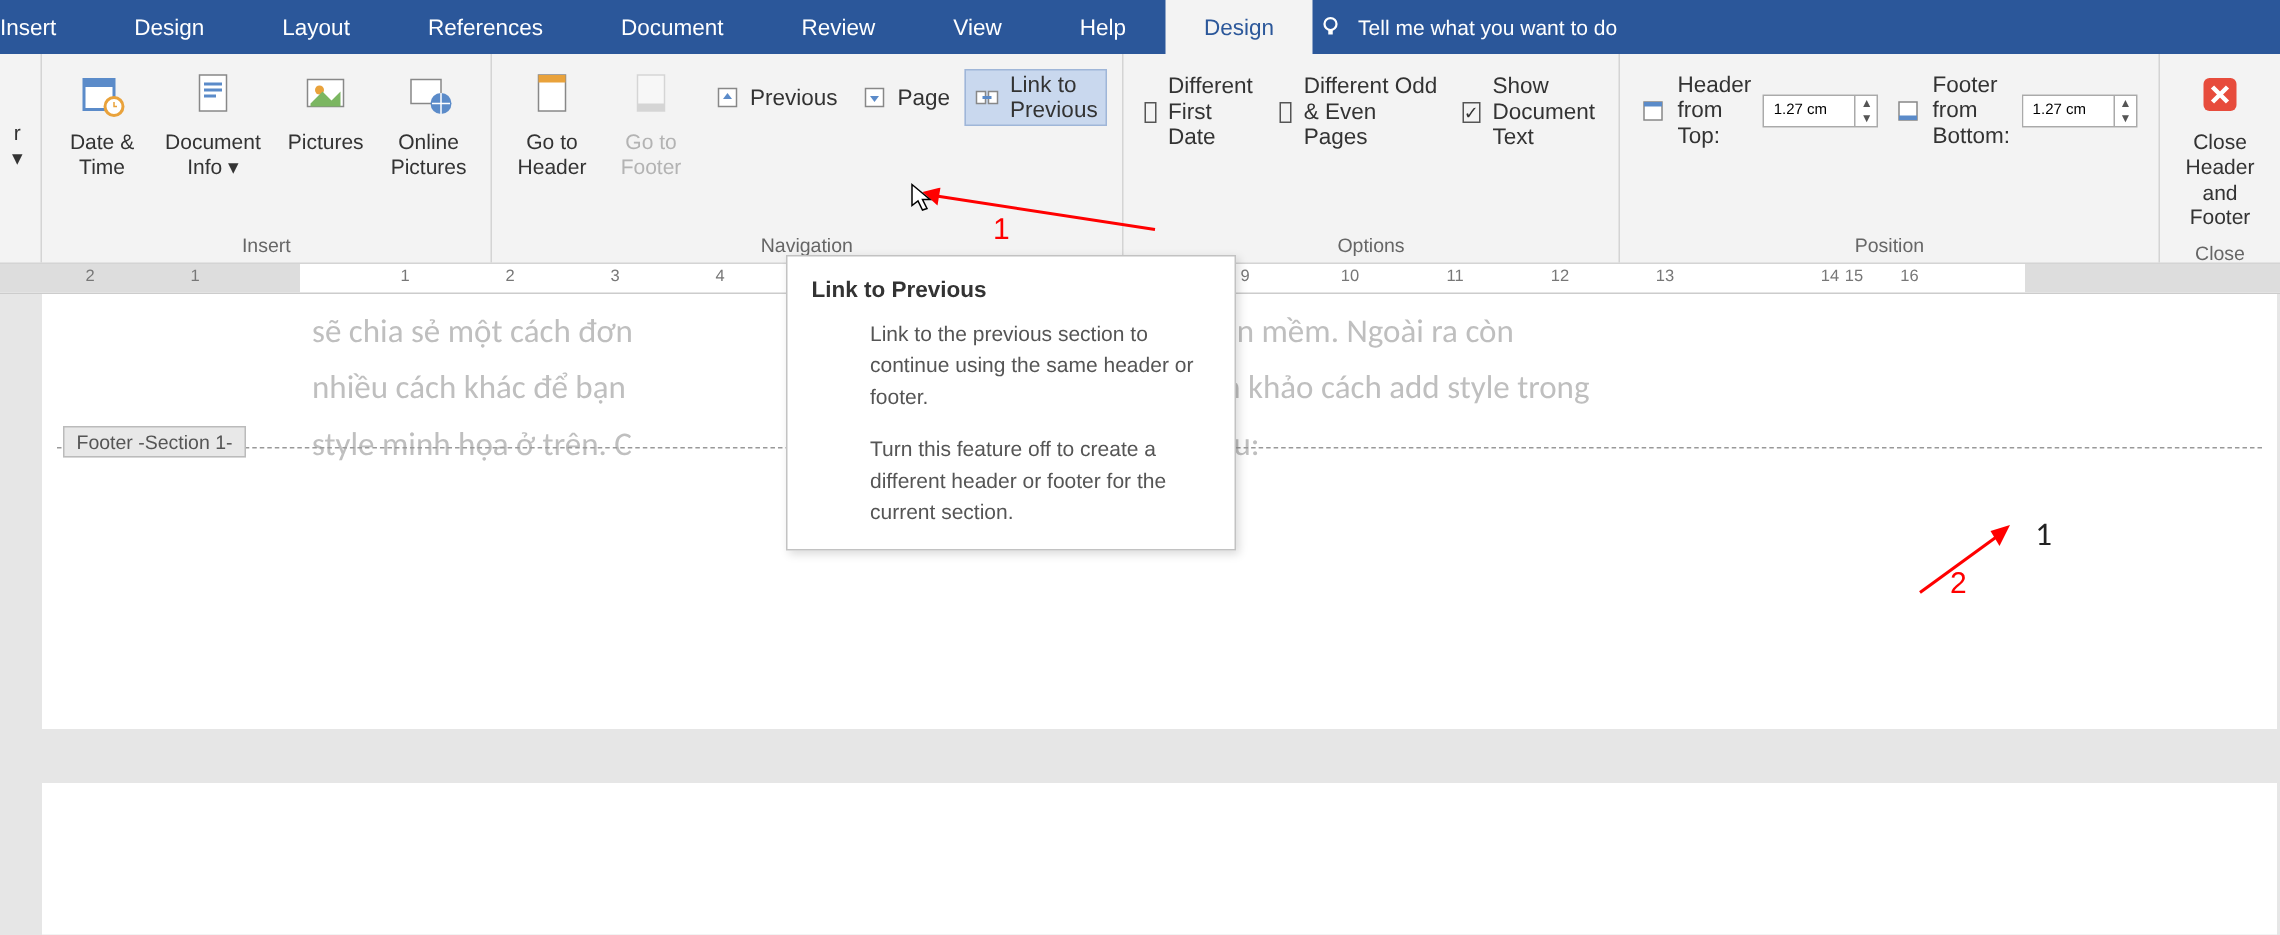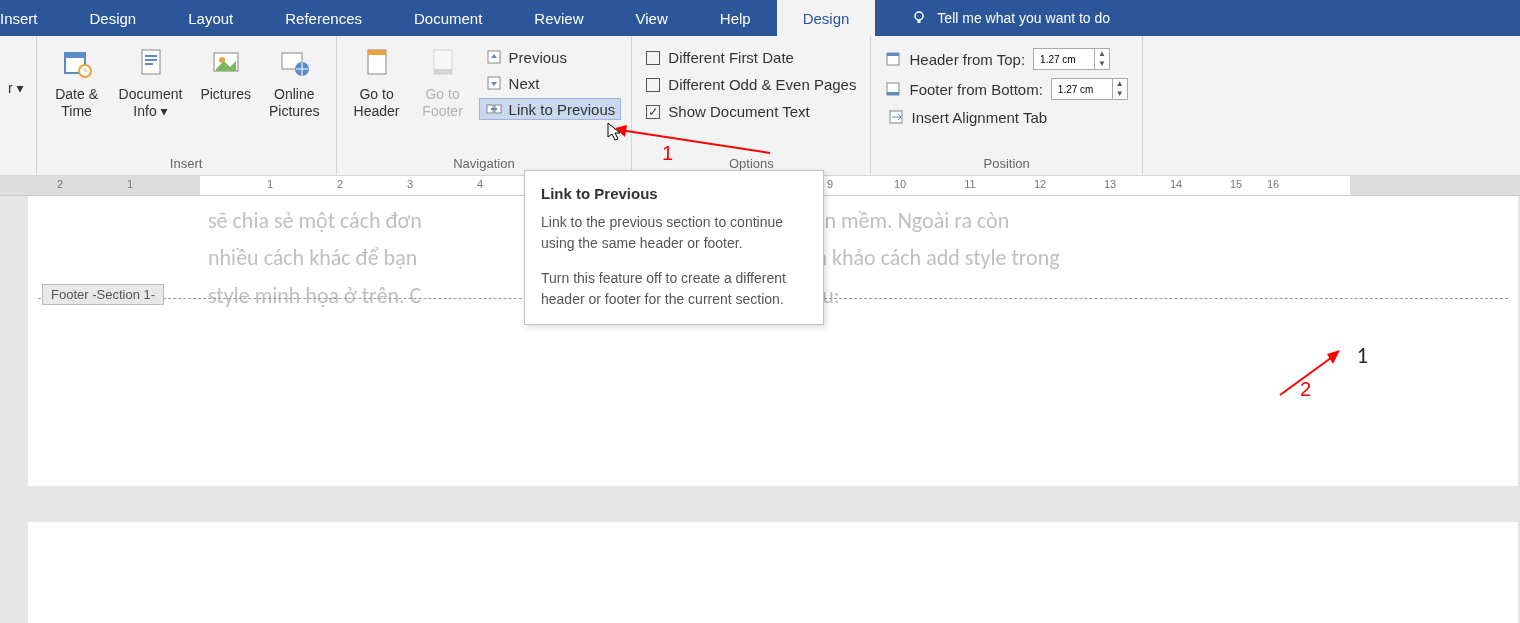--- a/index.html
+++ b/index.html
@@ -3,33 +3,33 @@
 <meta charset="utf-8">
 <style>
 * { box-sizing: border-box; margin: 0; padding: 0; }
 body { font-family: "Segoe UI", Tahoma, sans-serif; font-size: 14px; color: #333; background: #e6e6e6; overflow: hidden; width: 1520px; height: 623px; position: relative; }
 
 
 .tabbar { display: flex; height: 36px; background: #2b579a; align-items: stretch; position: relative; }
 .tab { padding: 0 26px; color: #fff; display: flex; align-items: center; cursor: pointer; font-size: 15px; }
 .tab.start { padding-left: 0; padding-right: 26px; }
 .tab.active { background: #f3f3f3; color: #2b579a; }
-.tellme { display: flex; align-items: center; color: #fff; padding-left: 36px; gap: 10px; }
+.tellme { display: flex; align-items: center; color: #fff; padding-left: 4px; gap: 10px; }
 .bulb { display:inline-block; }
 
 
 .ribbon { background: #f3f3f3; height: 140px; border-bottom: 1px solid #d4d4d4; display: flex; position: relative; }
 .group { border-right: 1px solid #d4d4d4; padding: 6px 10px 2px 10px; display: flex; flex-direction: column; }
 .group-body { flex: 1; display: flex; align-items: flex-start; gap: 6px; }
 .group-label { text-align: center; font-size: 13px; color: #666; padding: 4px 0 2px 0; }
 .bigbtn { display: flex; flex-direction: column; align-items: center; justify-content: flex-start; padding: 4px 6px; cursor: pointer; text-align: center; line-height: 1.2; min-width: 60px; }
 .bigbtn .ico { width: 34px; height: 34px; margin-bottom: 6px; display:flex; align-items:center; justify-content:center; }
 .bigbtn .lbl { font-size: 14px; color: #333; white-space: pre-line; }
 .bigbtn.disabled .lbl { color: #b3b3b3; }
-.stack { display: flex; flex-direction: column; gap: 4px; justify-content: flex-end; }
+.stack { display: flex; flex-direction: row; gap: 4px; justify-content: flex-end; }
 .smallbtn { display: flex; align-items: center; gap: 6px; padding: 2px 6px; cursor: pointer; font-size: 15px; color: #333; }
 .smallbtn.active { background: #c9d8ee; border: 1px solid #9fb6d8; padding: 1px 5px; }
 .smallbtn .mico { width: 18px; height: 18px; display:inline-flex; align-items:center; justify-content:center; flex-shrink:0; }
 .chk { display: flex; align-items: center; gap: 8px; padding: 3px 4px; font-size: 15px; cursor: pointer; }
 .box { width: 14px; height: 14px; border: 1px solid #555; display:inline-flex; align-items:center; justify-content:center; font-size:12px; line-height:1; }
 .spin-row { display: flex; align-items: center; gap: 8px; padding: 2px 4px; font-size: 15px; }
 .spin { display:flex; align-items:center; border:1px solid #aaa; background:#fff; height:22px; }
 .spin input { border:none; width:60px; padding:0 6px; font-size:10px; height:20px; outline:none; }
 .spin .arrows { display:flex; flex-direction:column; border-left:1px solid #aaa; }
 .spin .arrows span { font-size:8px; line-height:1; padding:1px 3px; color:#555; cursor:pointer; }
@@ -45,21 +45,21 @@
 .gap { height: 36px; }
 .page2 { height: 120px; }
 .doc-text { position:absolute; left:180px; top:6px; right:150px; color:#bfbfbf; font-size:22px; line-height:1.7; font-family: Calibri, sans-serif; }
 .footer-dash { position:absolute; left:10px; right:10px; top:102px; border-top:1px dashed #999; }
 .footer-tag { position:absolute; left:14px; top:88px; background:#e8e8e8; border:1px solid #bbb; padding:2px 8px; font-size:13px; color:#555; }
 .pagenum { position:absolute; right:150px; top:146px; font-size:22px; color:#222; font-family:Calibri,sans-serif; }
 
 
 .tooltip { position:absolute; left:524px; top:170px; width:300px; background:#fff; border:1px solid #c2c2c2; padding:14px 16px; box-shadow: 2px 2px 6px rgba(0,0,0,0.15); z-index:50; }
 .tooltip .tt-title { font-weight:bold; font-size:15px; margin-bottom:10px; color:#333; }
-.tooltip .tt-body { font-size:14px; color:#555; line-height:1.5; }
+.tooltip .tt-body { font-size:14px; color:#555; line-height:1.5;margin-left:39px; }
 .tooltip .tt-body p { margin-bottom:14px; }
 
 
 .arrow1 { position:absolute; left:615px; top:125px; z-index:60; pointer-events:none; }
 .ann1 { position:absolute; left:662px; top:142px; color:#ff0000; font-size:20px; z-index:60; pointer-events:none; }
 .arrow2 { position:absolute; left:1275px; top:350px; z-index:60; pointer-events:none; }
 .ann2 { position:absolute; left:1300px; top:378px; color:#ff0000; font-size:20px; z-index:60; pointer-events:none; }
 .cursor { position:absolute; left:606px; top:121px; z-index:70; pointer-events:none; }
 
 svg { display:block; }
@@ -183,21 +183,21 @@
             </span>
           <span>Previous</span>
         </div>
         <div class="smallbtn">
           <span class="mico">
               <svg width="16" height="16">
                 <rect x="2" y="2" width="12" height="12" fill="#fff" stroke="#888"></rect>
                 <path d="M8 11 L5 7 L11 7 Z" fill="#5b8bc9"></path>
               </svg>
             </span>
-          <span>Next</span>
+          <span>Page</span>
         </div>
         <div class="smallbtn active">
           <span class="mico">
               <svg width="16" height="16">
                 <rect x="1" y="4" width="6" height="8" fill="#fff" stroke="#888"></rect>
                 <rect x="9" y="4" width="6" height="8" fill="#fff" stroke="#888"></rect>
                 <rect x="5" y="7" width="6" height="2" fill="#5b8bc9"></rect>
               </svg>
             </span>
           <span>Link to Previous</span>
@@ -255,54 +255,60 @@
             </span>
           <span>Footer from Bottom:</span>
           <span class="spin">
             <input value="1.27 cm" style="">
             <span class="arrows">
                 <span>▲</span>
                 <span>▼</span>
               </span>
           </span>
         </div>
-        <div class="smallbtn">
-          <span class="mico">
-              <svg width="16" height="16">
-                <rect x="2" y="2" width="12" height="12" fill="#fff" stroke="#888"></rect>
-                <path d="M4 8h8M10 5l3 3-3 3" stroke="#5b8bc9" fill="none"></path>
-              </svg>
-            </span>
-          <span>Insert Alignment Tab</span>
-        </div>
       </div>
     </div>
     <div class="group-label">Position</div>
   </div>
 
+  <div class="group" style="border-right:none;">
+    <div class="group-body">
+      <div class="bigbtn">
+        <span class="ico">
+          <svg width="30" height="30" viewBox="0 0 30 30">
+              <rect x="4" y="4" width="22" height="22" rx="4" fill="#e74c3c"></rect>
+              <path d="M10 10 L20 20 M20 10 L10 20" stroke="#fff" stroke-width="3"></path>
+            </svg>
+        </span>
+        <span class="lbl">Close Header
+and Footer</span>
+      </div>
+    </div>
+    <div class="group-label">Close</div>
+  </div>
 </div>
 
 <div class="ruler">
   <div style="position:absolute;left:0;width:200px;top:0;bottom:0;background:#ddd;"></div>
   <span class="num" style="left:60px">2</span>
   <span class="num" style="left:130px">1</span>
   <span class="num" style="left:270px">1</span>
   <span class="num" style="left:340px">2</span>
   <span class="num" style="left:410px">3</span>
   <span class="num" style="left:480px">4</span>
   <span class="num" style="left:550px">5</span>
   <span class="num" style="left:620px">6</span>
   <span class="num" style="left:690px">7</span>
   <span class="num" style="left:760px">8</span>
   <span class="num" style="left:830px">9</span>
   <span class="num" style="left:900px">10</span>
   <span class="num" style="left:970px">11</span>
   <span class="num" style="left:1040px">12</span>
   <span class="num" style="left:1110px">13</span>
-  <span class="num" style="left:1176px">14</span>
+  <span class="num" style="left:1220px">14</span>
   <span class="num" style="left:1236px">15</span>
   <span class="num" style="left:1273px">16</span>
   <span class="num" style="left:1390px">17</span>
   <span class="num" style="left:1460px">18</span>
   <div style="position:absolute;left:1350px;right:0;top:0;bottom:0;background:#ddd;"></div>
 </div>
 
 <div class="docarea">
   <div class="page page1">
     <div class="doc-text">

